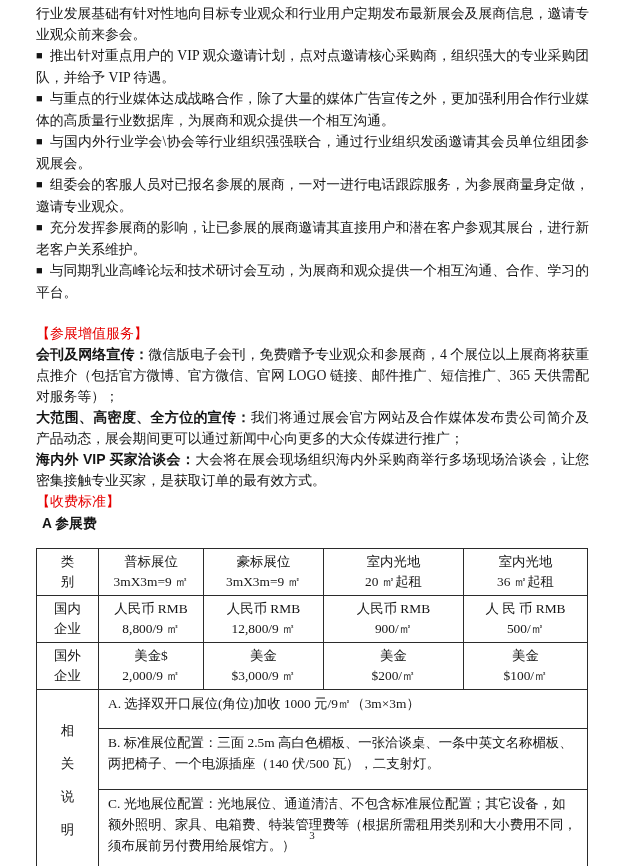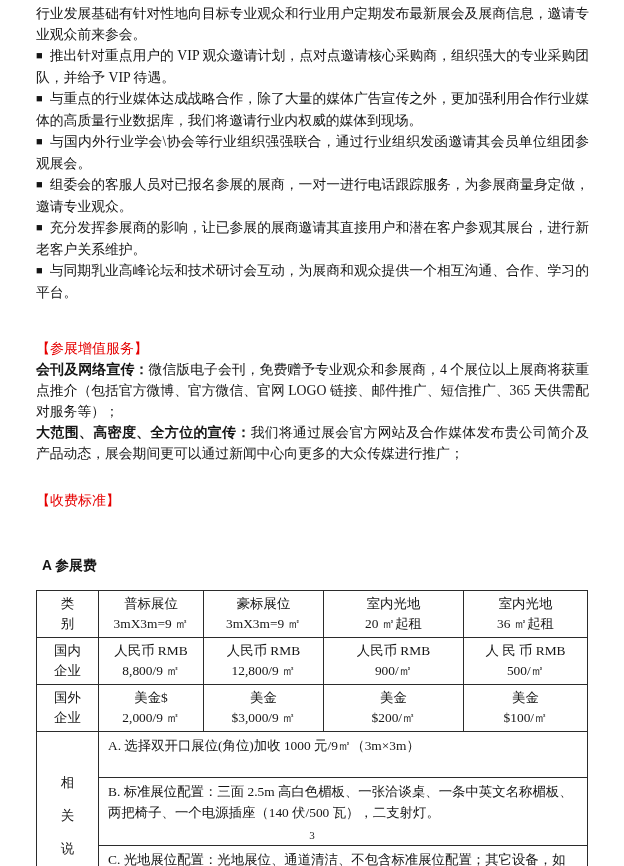--- a/index.html
+++ b/index.html
@@ -27,50 +27,48 @@
     font-size: 11px;
     margin-right: 7px;
     position: relative;
     top: -1px;
   }
   .red-heading {
     color: var(--heading-red, #e60000);
     font-size: 14px;
     font-weight: normal;
     line-height: 21.3px;
-    margin-top: 26px;
   }
-  .gap-above { margin-top: 35px; }
+  .gap-above { margin-top: 20px; }
   .lead { font-weight: bold; font-family: "Liberation Sans", "DejaVu Sans", sans-serif; font-size: 14px; }
   .subheading {
     font-weight: bold;
     font-family: "Liberation Sans", "DejaVu Sans", sans-serif;
     font-size: 13.8px;
     line-height: 22px;
     margin-left: 6px;
-    margin-top: 43px;
   }
   table.price {
     border-collapse: collapse;
     width: 551px;
     margin-top: 13px;
     table-layout: fixed;
   }
   table.price td {
     border: 1.5px solid #2b2b2b;
     font-size: 13.4px;
     vertical-align: middle;
   }
   td.center { text-align: center; height: 47px; }
   .cl { line-height: 19.5px; }
   td.vert-label { text-align: center; }
   td.vert-label .vch { line-height: 33px; font-size: 13.4px; }
   td.note {
     text-align: left;
-    padding: 4px 9px 21px 9px;
+    padding: 4px 9px 14px 9px;
     line-height: 20.8px;
     vertical-align: top;
   }
   .page-number {
     position: absolute;
     bottom: 25px;
     left: 0;
     width: 100%;
     text-align: center;
     font-size: 11px;
@@ -78,30 +76,31 @@
   }
 </style>
 </head>
 <body>
 
 <div class="content">
 
   <p class="para">行业发展基础有针对性地向目标专业观众和行业用户定期发布最新展会及展商信息，邀请专业观众前来参会。</p>
 
   <p class="para"><span class="bullet">■</span><span>推出针对重点用户的 VIP 观众邀请计划，点对点邀请核心采购商，组织强大的专业采购团队，并给予 VIP 待遇。</span></p>
-  <p class="para"><span class="bullet">■</span><span>与重点的行业媒体达成战略合作，除了大量的媒体广告宣传之外，更加强利用合作行业媒体的高质量行业数据库，我们将邀请行业内权威的媒体到现场。</span></p>
+  <p class="para"><span class="bullet">■</span><span>与重点的行业媒体达成战略合作，除了大量的媒体广告宣传之外，更加强利用合作行业媒体的高质量行业数据库，为展商和观众提供一个相互沟通。</span></p>
   <p class="para"><span class="bullet">■</span><span>与国内外行业学会\协会等行业组织强强联合，通过行业组织发函邀请其会员单位组团参观展会。</span></p>
   <p class="para"><span class="bullet">■</span><span>组委会的客服人员对已报名参展的展商，一对一进行电话跟踪服务，为参展商量身定做，邀请专业观众。</span></p>
   <p class="para"><span class="bullet">■</span><span>充分发挥参展商的影响，让已参展的展商邀请其直接用户和潜在客户参观其展台，进行新老客户关系维护。</span></p>
   <p class="para"><span class="bullet">■</span><span>与同期乳业高峰论坛和技术研讨会互动，为展商和观众提供一个相互沟通、合作、学习的平台。</span></p>
 
   <h2 class="red-heading gap-above">【参展增值服务】</h2>
 
   <p class="para"><span class="lead">会刊及网络宣传：</span><span>微信版电子会刊，免费赠予专业观众和参展商，4 个展位以上展商将获重点推介（包括官方微博、官方微信、官网 LOGO 链接、邮件推广、短信推广、365 天供需配对服务等）；</span></p>
   <p class="para"><span class="lead">大范围、高密度、全方位的宣传：</span><span>我们将通过展会官方网站及合作媒体发布贵公司简介及产品动态，展会期间更可以通过新闻中心向更多的大众传媒进行推广；</span></p>
+  <p class="para"><span class="lead">海内外 VIP 买家洽谈会：</span><span>大会将在展会现场组织海内外采购商举行多场现场洽谈会，让您密集接触专业买家，是获取订单的最有效方式。</span></p>
 
   <h2 class="red-heading">【收费标准】</h2>
   <h3 class="subheading">A 参展费</h3>
 
   <table class="price">
     <colgroup>
       <col style="width:62px">
       <col style="width:105px">
       <col style="width:120px">
       <col style="width:140px">

